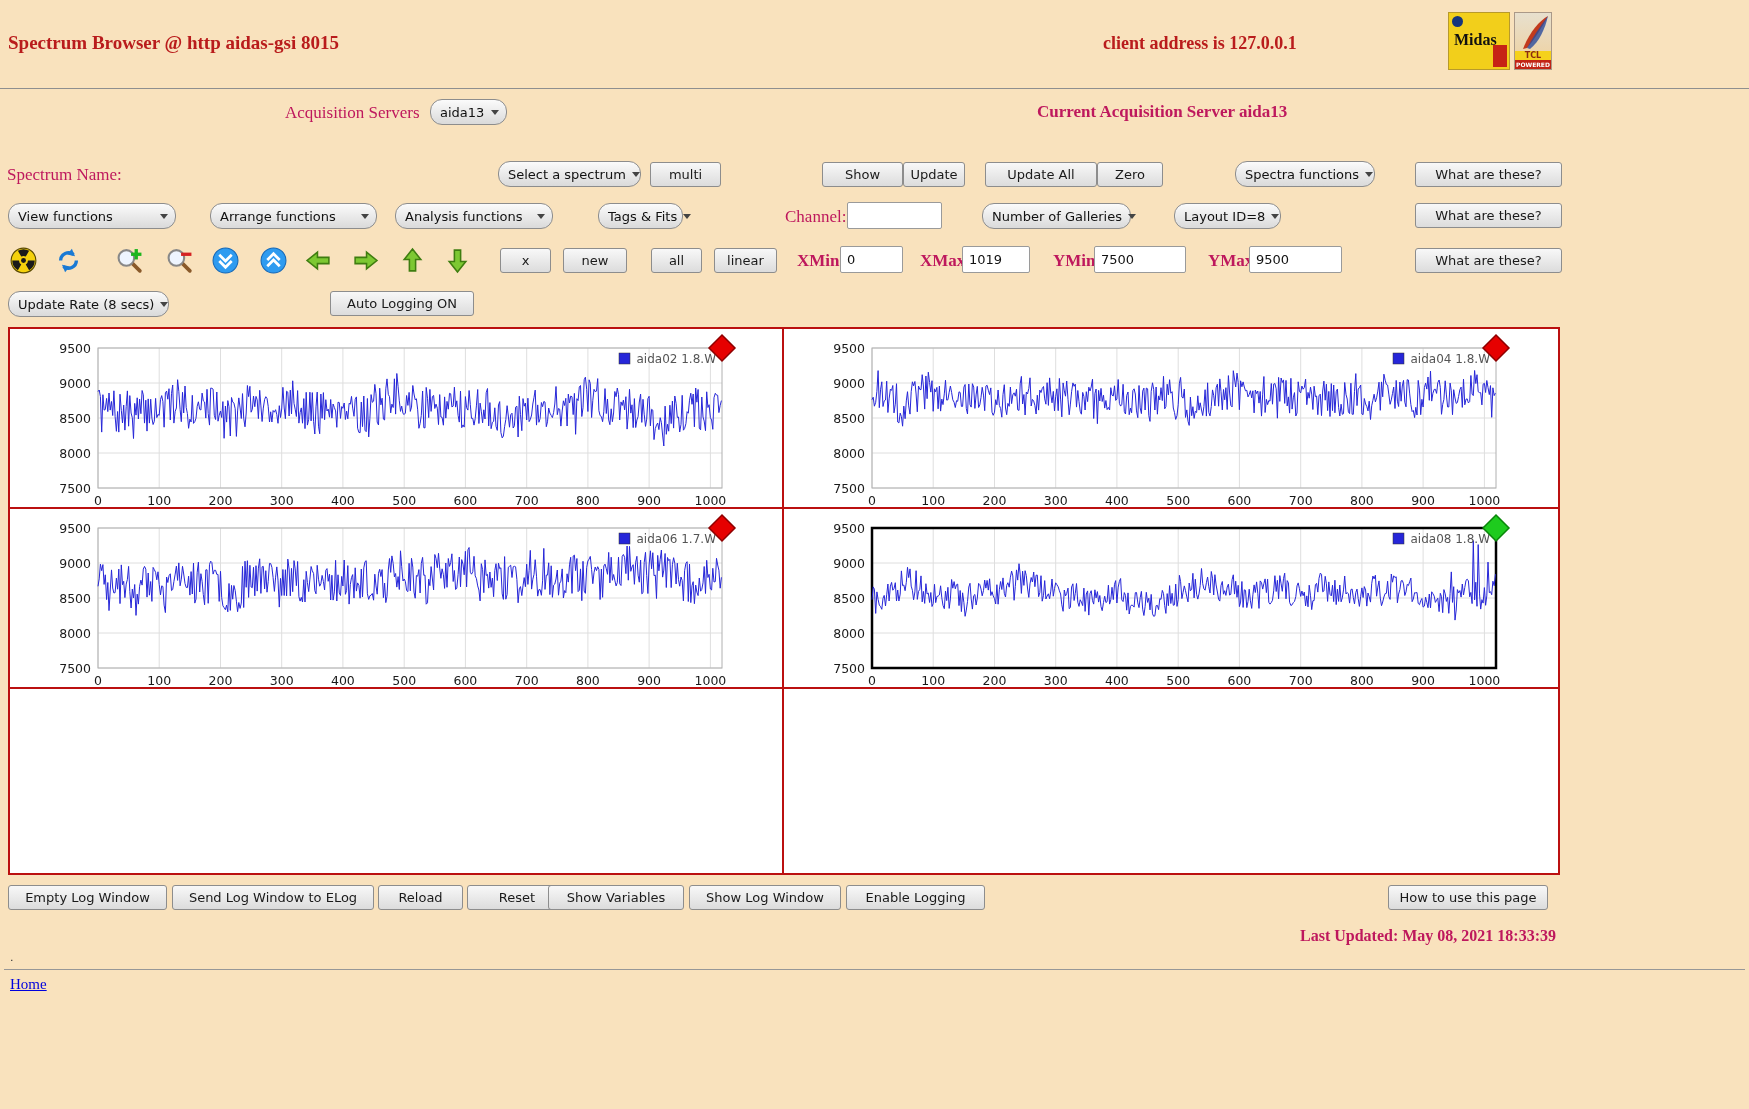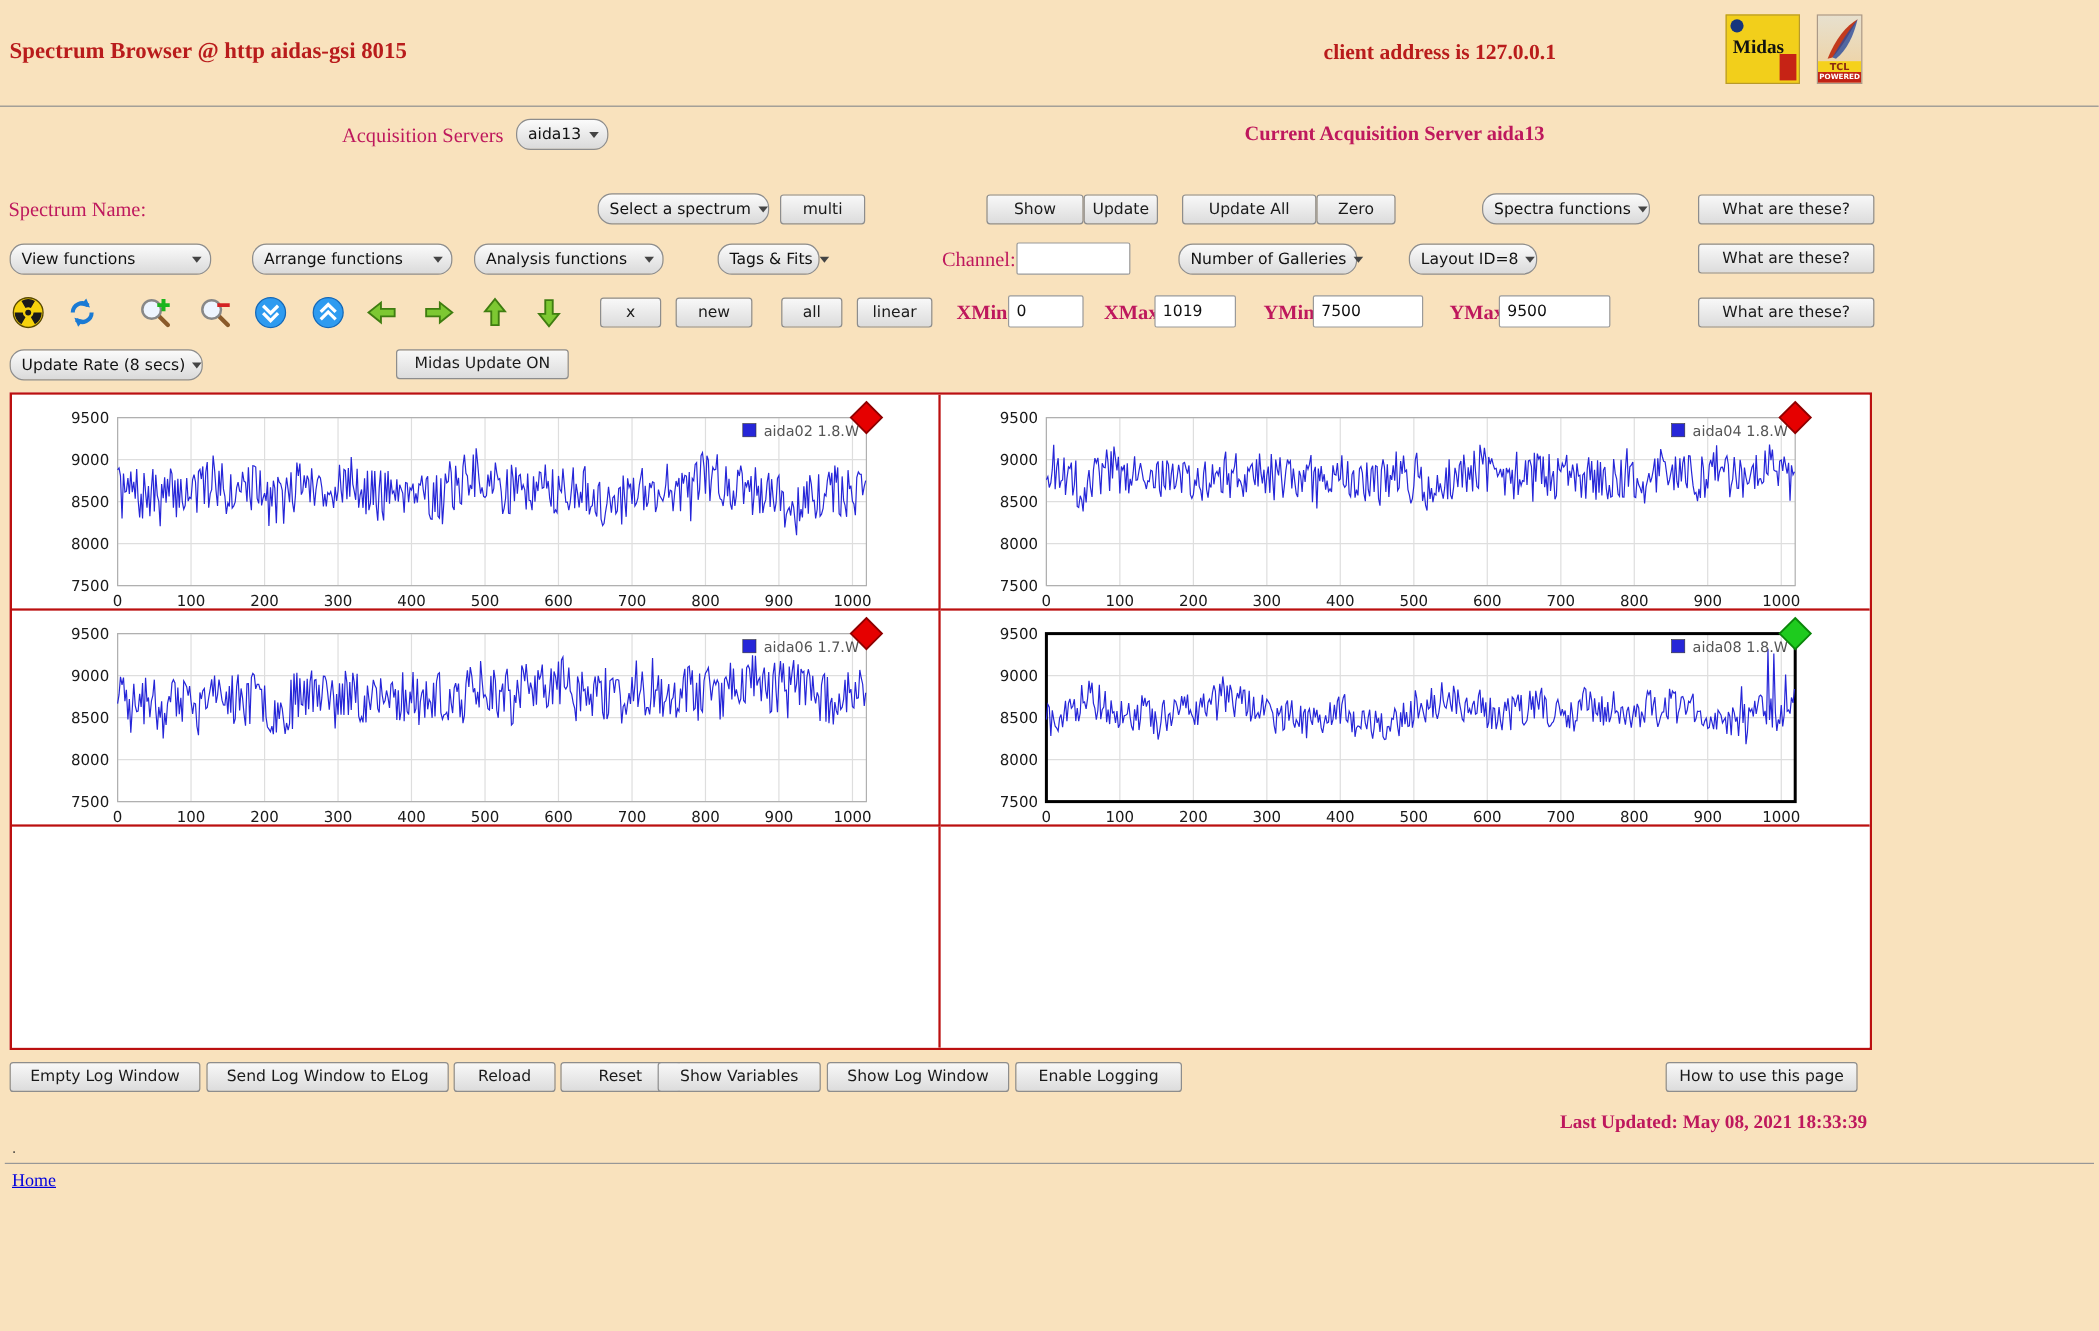--- a/index.html
+++ b/index.html
@@ -10,21 +10,21 @@
   .rlabel{font-family:Liberation Serif, serif;font-size:17px;color:#be185d;white-space:nowrap}
   .bold{font-weight:bold}
   .btn{display:flex;align-items:center;justify-content:center;height:25px;background:linear-gradient(#f8f8f8,#dcdcdc);border:1px solid #8d8d8d;border-radius:3px;font:13px "DejaVu Sans",sans-serif;color:#1a1a1a;cursor:pointer;white-space:nowrap}
   .select{display:flex;align-items:center;justify-content:space-between;height:26px;padding:0 7px 0 9px;background:linear-gradient(#fbfbfb,#dadada);border:1px solid #8d8d8d;border-radius:12px;font:13px "DejaVu Sans",sans-serif;color:#111;cursor:pointer;white-space:nowrap}
   .caret{width:0;height:0;border:4px solid transparent;border-top:5px solid #444;margin-left:6px;transform:translateY(2px);flex:none}
   .input{height:27px;background:#fff;border:1px solid #9a9a9a;border-radius:2px;font:13px "DejaVu Sans",sans-serif;color:#111;padding:0 6px}
   .icon{width:27px;height:27px;display:block;cursor:pointer}
   .icon svg{width:100%;height:100%;display:block}
   header{height:89px;border-bottom:1px solid #8f8f8f;position:relative}
   .title{font-family:"Liberation Serif",serif;font-weight:bold;font-size:19px;color:#b91c1c;white-space:nowrap}
-  .logos{display:flex;gap:14px;align-items:flex-end}
+  .logos{display:flex;gap:4px;align-items:flex-end}
   .midas-logo{width:62px;height:58px;background:#f2cf1b;border:1px solid #b89a2a;position:relative;overflow:hidden}
   .midas-logo .mtext{position:absolute;left:5px;top:18px;font-family:"Liberation Serif",serif;font-weight:bold;font-size:16px;color:#111}
   .midas-logo .mdot{position:absolute;left:3px;top:3px;width:11px;height:11px;border-radius:50%;background:#15357d}
   .midas-logo .mred{position:absolute;right:2px;bottom:2px;width:14px;height:22px;background:#c62315}
   .tcl-logo{width:38px;height:58px;background:linear-gradient(#e7e0ce,#f0cf9a);border:1px solid #a98;position:relative;overflow:hidden}
   .tcl-logo svg{position:absolute;left:0;top:0}
   .tcl-logo .tcltext{position:absolute;left:0;right:0;bottom:9px;text-align:center;font:bold 8px "DejaVu Sans",sans-serif;color:#8a2a12;background:#f5d11c;line-height:9px}
   .tcl-logo .tclsub{position:absolute;left:0;right:0;bottom:0;text-align:center;font:bold 6px "DejaVu Sans",sans-serif;color:#fff;background:#c22315;line-height:9px}
   .gallery{margin-left:8px;width:1552px;border:2px solid #bb1010;display:grid;grid-template-columns:1fr 1fr;grid-template-rows:180px 180px 184px;background:#fff}
   .cell{position:relative;background:#fff;overflow:visible}
@@ -200,21 +200,21 @@
   <span class="rlabel bold abs" style="left:1208px;top:10px">YMax</span>
   <input class="input abs" style="left: 1249px; top: 5px; width: 93px;" value="9500">
   <button class="btn abs" style="left:1415px;top:7px;width:147px">What are these?</button>
 </div>
 
 <div class="row" style="height:36px">
   <div class="select abs" style="left:8px;top:0;width:161px">
     <span>Update Rate (8 secs)</span>
       <i class="caret"></i>
   </div>
-  <button class="btn abs" style="left:330px;top:0;width:144px">Midas Update ON</button>
+  <button class="btn abs" style="left:330px;top:0;width:144px">Auto Logging ON</button>
 </div>
 
 <div class="gallery">
   <div class="cell br bb"><svg width="772" height="179" viewBox="0 0 772 179">
         <line x1="88.0" y1="19" x2="88.0" y2="159" stroke="#dedede"></line>
         <text class="tick" x="88.0" y="176" text-anchor="middle">0</text>
         <line x1="149.2" y1="19" x2="149.2" y2="159" stroke="#dedede"></line>
         <text class="tick" x="149.2" y="176" text-anchor="middle">100</text>
         <line x1="210.5" y1="19" x2="210.5" y2="159" stroke="#dedede"></line>
         <text class="tick" x="210.5" y="176" text-anchor="middle">200</text>

